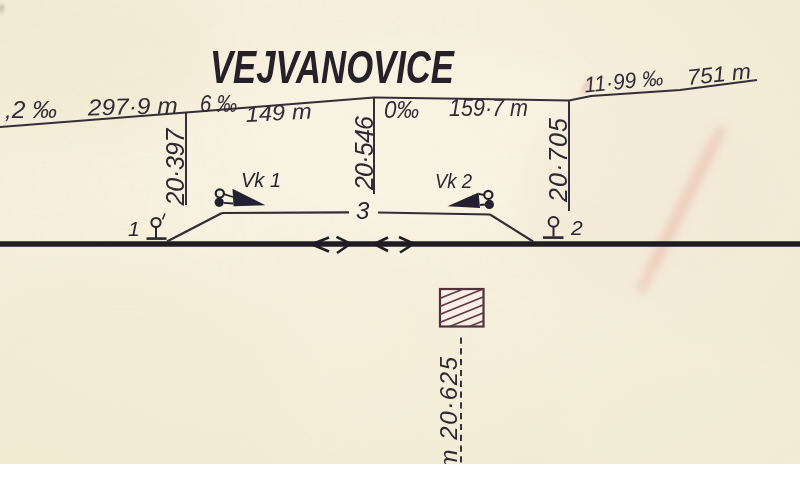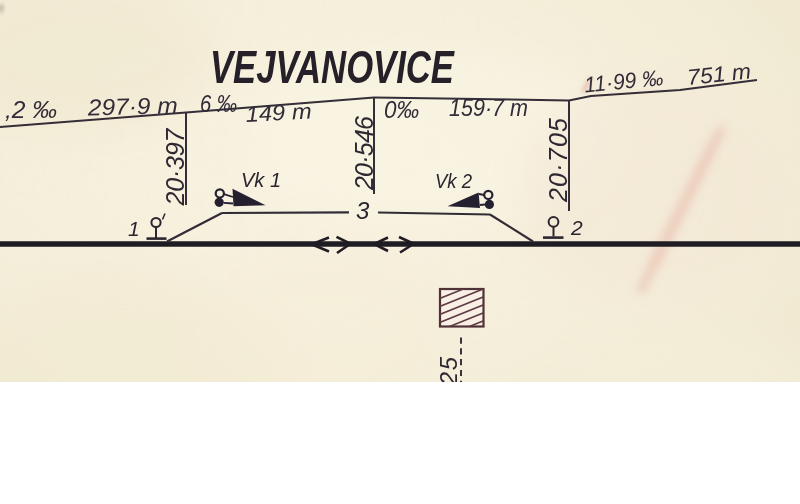--- a/index.html
+++ b/index.html
@@ -1,16 +1,16 @@
 <!DOCTYPE html>
 <html><head>
 <meta charset="utf-8">
 <style>
   html,body{margin:0;padding:0;}
-  #page{position:relative;width:800px;height:382px;overflow:hidden;
+  #page{position:relative;width:800px;height:464px;overflow:hidden;
     background:#f4eed9;font-family:"Liberation Sans",sans-serif;}
   svg{position:absolute;left:0;top:0;}
 </style>
 </head>
 <body>
 <div id="page">
 <svg width="800" height="504" viewBox="0 0 800 504">
 <defs>
   <radialGradient id="pap1" cx="40%" cy="35%" r="80%">
     <stop offset="0%" stop-color="#f8f2e1"></stop>

